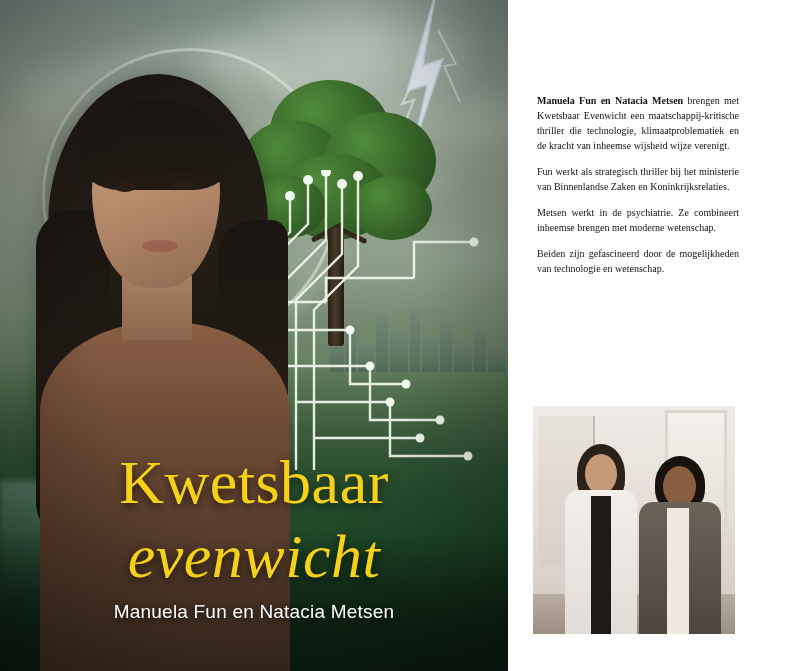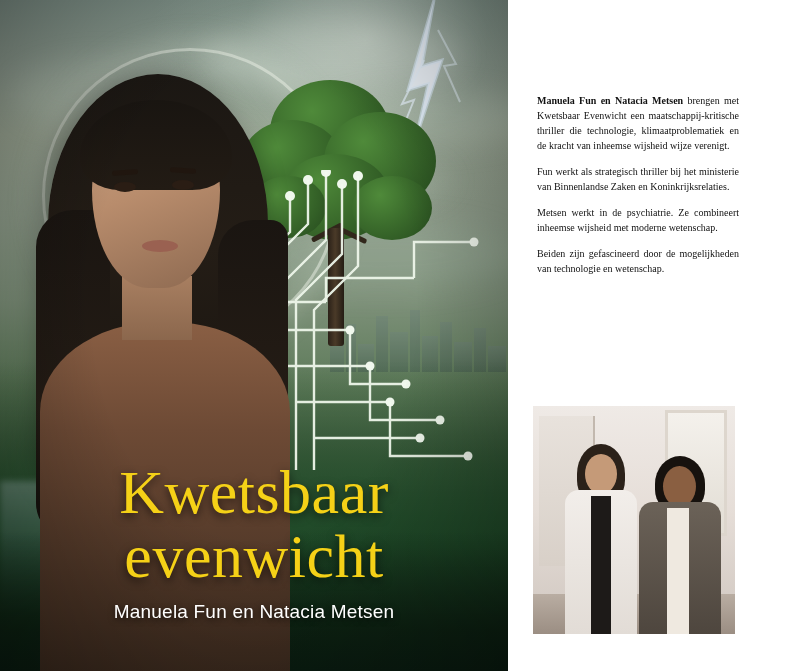--- a/index.html
+++ b/index.html
@@ -274,21 +274,21 @@
     z-index: 9;
   }
   .title-line {
     font-family: "Liberation Serif", serif;
     color: #f5d117;
     font-size: 62px;
     line-height: 1.0;
     letter-spacing: 0.5px;
     text-shadow: 0 3px 10px rgba(0,0,0,0.65);
   }
-  .title-line.second { margin-top: 2px; }
+  .title-line.second { margin-top: 12px; font-style: italic; }
   .cover-authors {
     margin-top: 14px;
     font-family: "Liberation Sans", sans-serif;
     color: #ffffff;
     font-size: 19px;
     letter-spacing: 0.2px;
     text-shadow: 0 2px 6px rgba(0,0,0,0.7);
   }
   .cover-vignette {
     position: absolute;
@@ -508,21 +508,21 @@
       <div class="cover-authors">Manuela Fun en Natacia Metsen</div>
     </div>
   </div>
 
   <div class="panel">
     <div class="blurb">
       <p>
         <span class="lead">Manuela Fun en Natacia Metsen</span><span> brengen met Kwetsbaar Evenwicht een maatschappij-kritische thriller die technologie, klimaatproblematiek en de kracht van inheemse wijsheid wijze verenigt.</span>
       </p>
       <p>Fun werkt als strategisch thriller bij het ministerie van Binnenlandse Zaken en Koninkrijksrelaties.</p>
-      <p>Metsen werkt in de psychiatrie. Ze combineert inheemse wijsheid met moderne wetenschap.</p>
+      <p>Metsen werkt in de psychiatrie. Ze combineert inheemse brengen met moderne wetenschap.</p>
       <p>Beiden zijn gefascineerd door de mogelijkheden van technologie en wetenschap.</p>
     </div>
   </div>
 
   <div class="photo">
     <div class="ph-wall"></div>
     <div class="ph-door"></div>
     <div class="ph-win"></div>
     <div class="ph-floor"></div>
 

